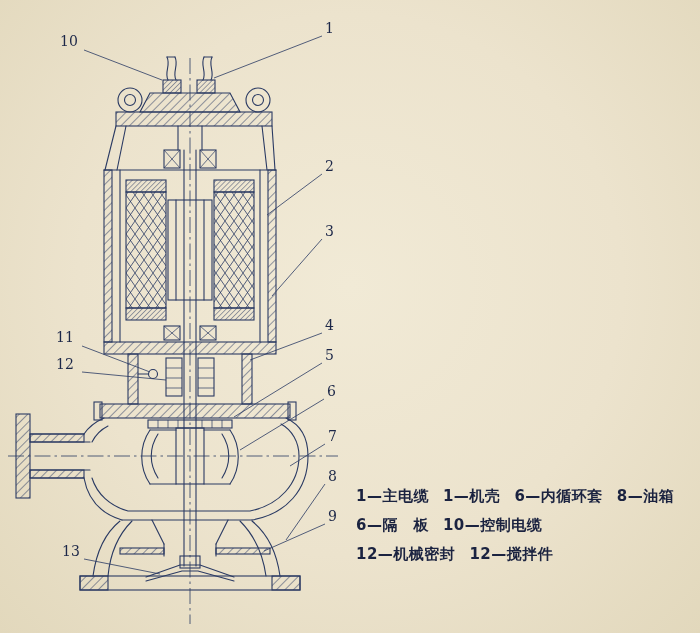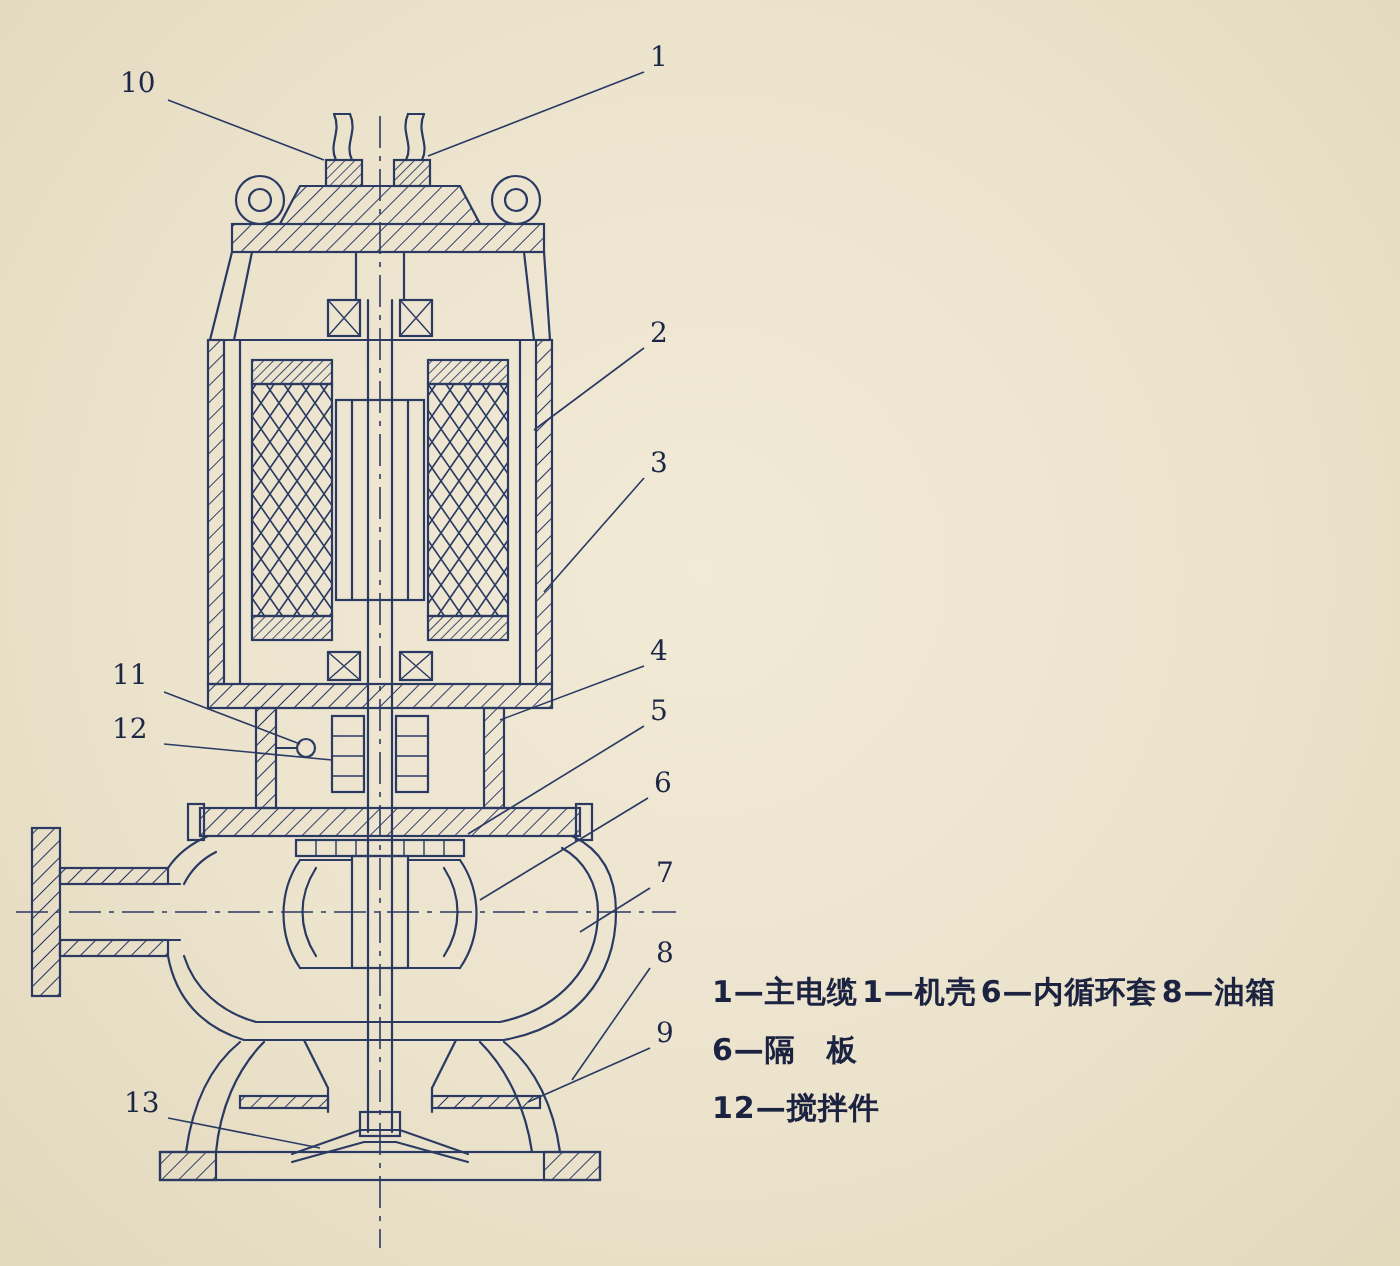--- a/index.html
+++ b/index.html
@@ -12,21 +12,21 @@
   .ln{stroke:#2a3a63;stroke-width:1.1;fill:none;stroke-linecap:round;}
   .ol{stroke:#2a3a63;stroke-width:1.1;}
   .x{stroke:#2a3a63;stroke-width:0.7;fill:none;}
   .cl{stroke:#2a3a63;stroke-width:0.8;fill:none;stroke-dasharray:16 4 2.5 4;}
   .leaders line{stroke:#2a3a63;stroke-width:0.8;}
   .callouts text{font:14px "DejaVu Serif", serif;fill:#1c2748;}
   .legend{
     position:absolute;left:356px;top:486px;color:#1b2340;
     font-weight:700;font-size:15px;letter-spacing:0.5px;
   }
-  .legend-row{display:flex;gap:2px;margin-bottom:9px;white-space:nowrap;line-height:20px;}
+  .legend-row{display:flex;gap:14px;margin-bottom:9px;white-space:nowrap;line-height:20px;}
 </style>
 </head>
 <body>
 
 <div class="stage">
 
   <svg width="700" height="633" viewBox="0 0 700 633">
     <defs>
       <pattern id="hat" width="6" height="6" patternUnits="userSpaceOnUse" patternTransform="rotate(45)">
         <line x1="0" y1="0" x2="0" y2="6" stroke="#2a3a63" stroke-width="1"></line>
@@ -219,19 +219,21 @@
 
   <div class="legend">
     <div class="legend-row">
       <span>1—主电缆</span>
       <span>1—机壳</span>
       <span>6—内循环套</span>
       <span>8—油箱</span>
     </div>
     <div class="legend-row">
       <span>6—隔　板</span>
+      <span>10—控制电缆</span>
     </div>
     <div class="legend-row">
+      <span>12—机械密封</span>
       <span>12—搅拌件</span>
     </div>
   </div>
 
 </div>
 
 </body></html>

